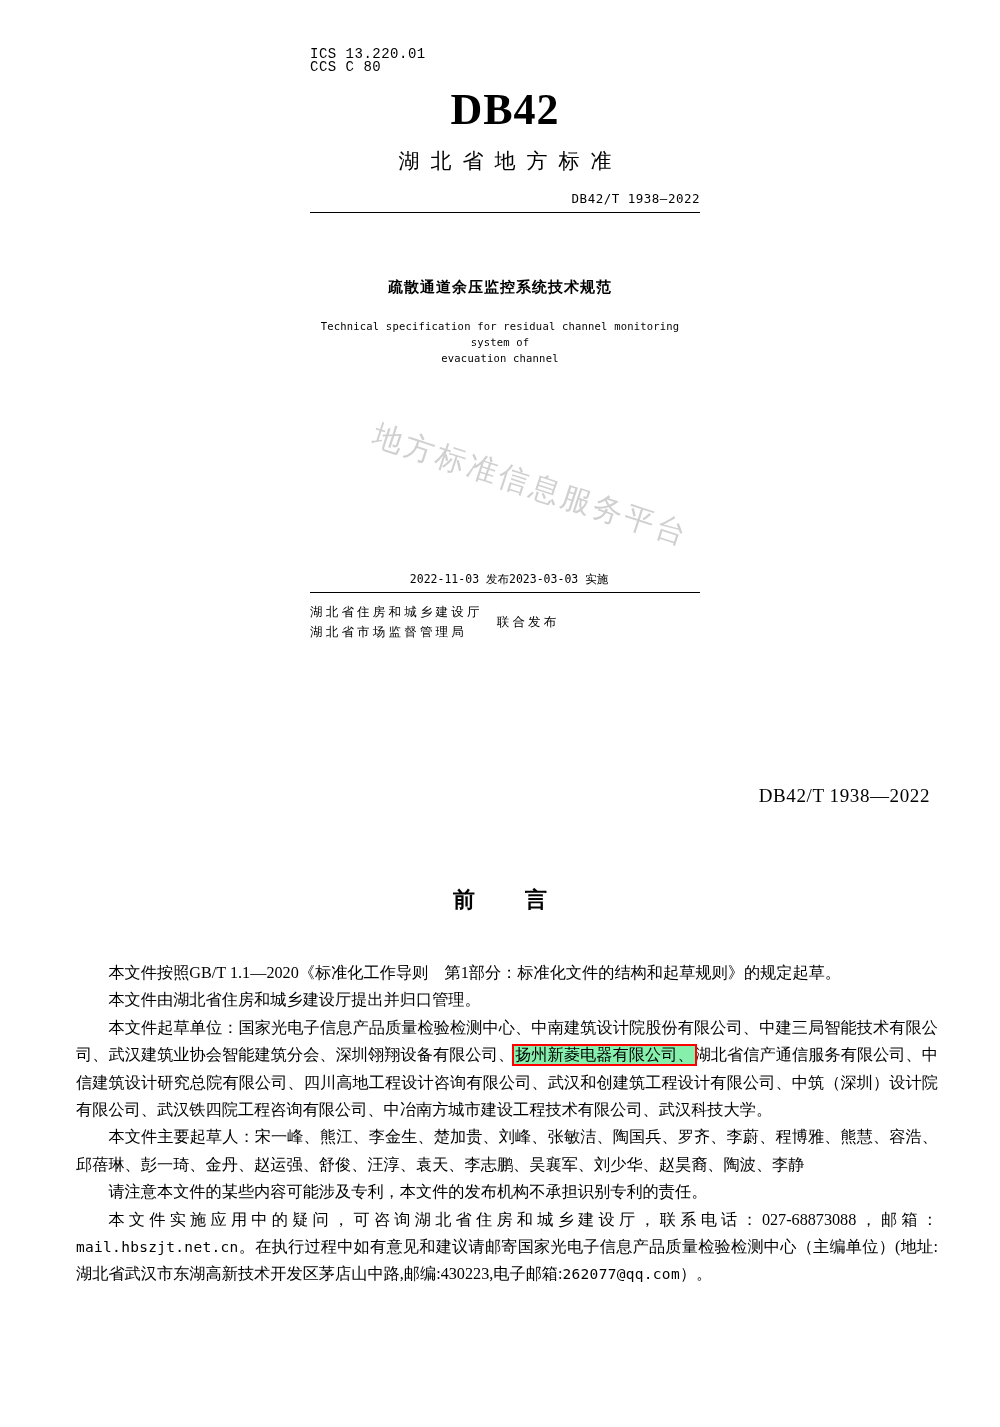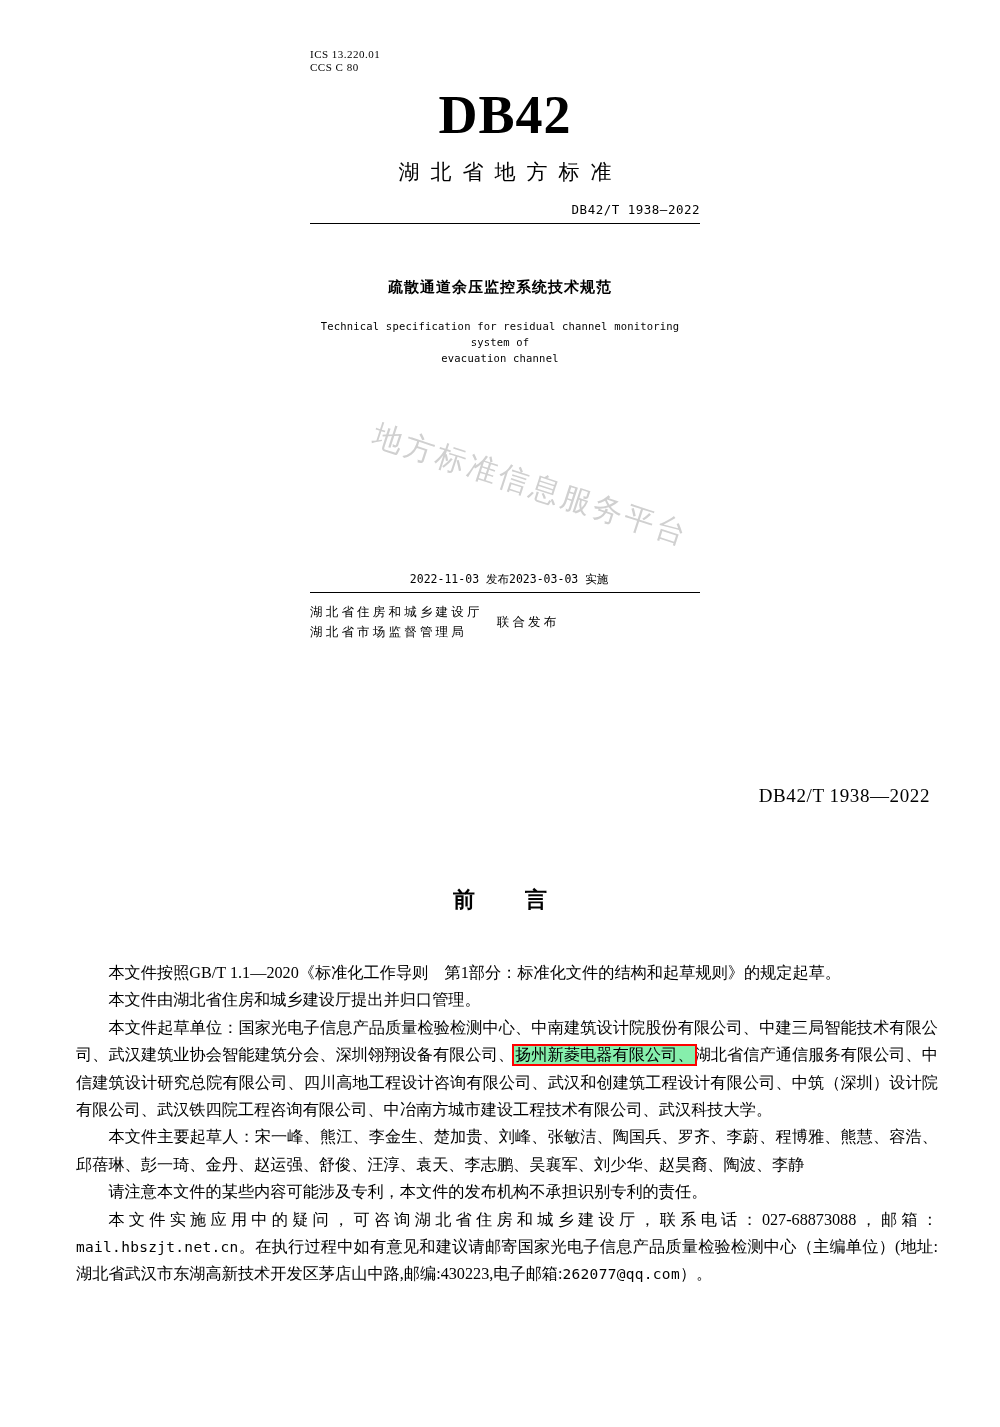--- a/index.html
+++ b/index.html
@@ -22,31 +22,31 @@
   }
 
   
   .cover {
     position: absolute;
     left: 310px;
     top: 48px;
     width: 390px;
   }
   .ics-block {
-    font-family: Liberation Serif, serif;
-    font-size: 11px;
+    font-family: Liberation Mono, monospace;
+    font-size: 14px;
     line-height: 13px;
     letter-spacing: 0.5px;
     color: #000;
   }
   .db-number {
     text-align: center;
     font-family: "Liberation Serif", serif;
     font-weight: bold;
-    font-size: 54px;
+    font-size: 44px;
     letter-spacing: 1px;
     margin-top: 10px;
   }
   .std-name {
     text-align: center;
     font-family: "Liberation Sans", sans-serif;
     font-size: 21px;
     letter-spacing: 11px;
     margin-top: 12px;
     text-indent: 11px;

